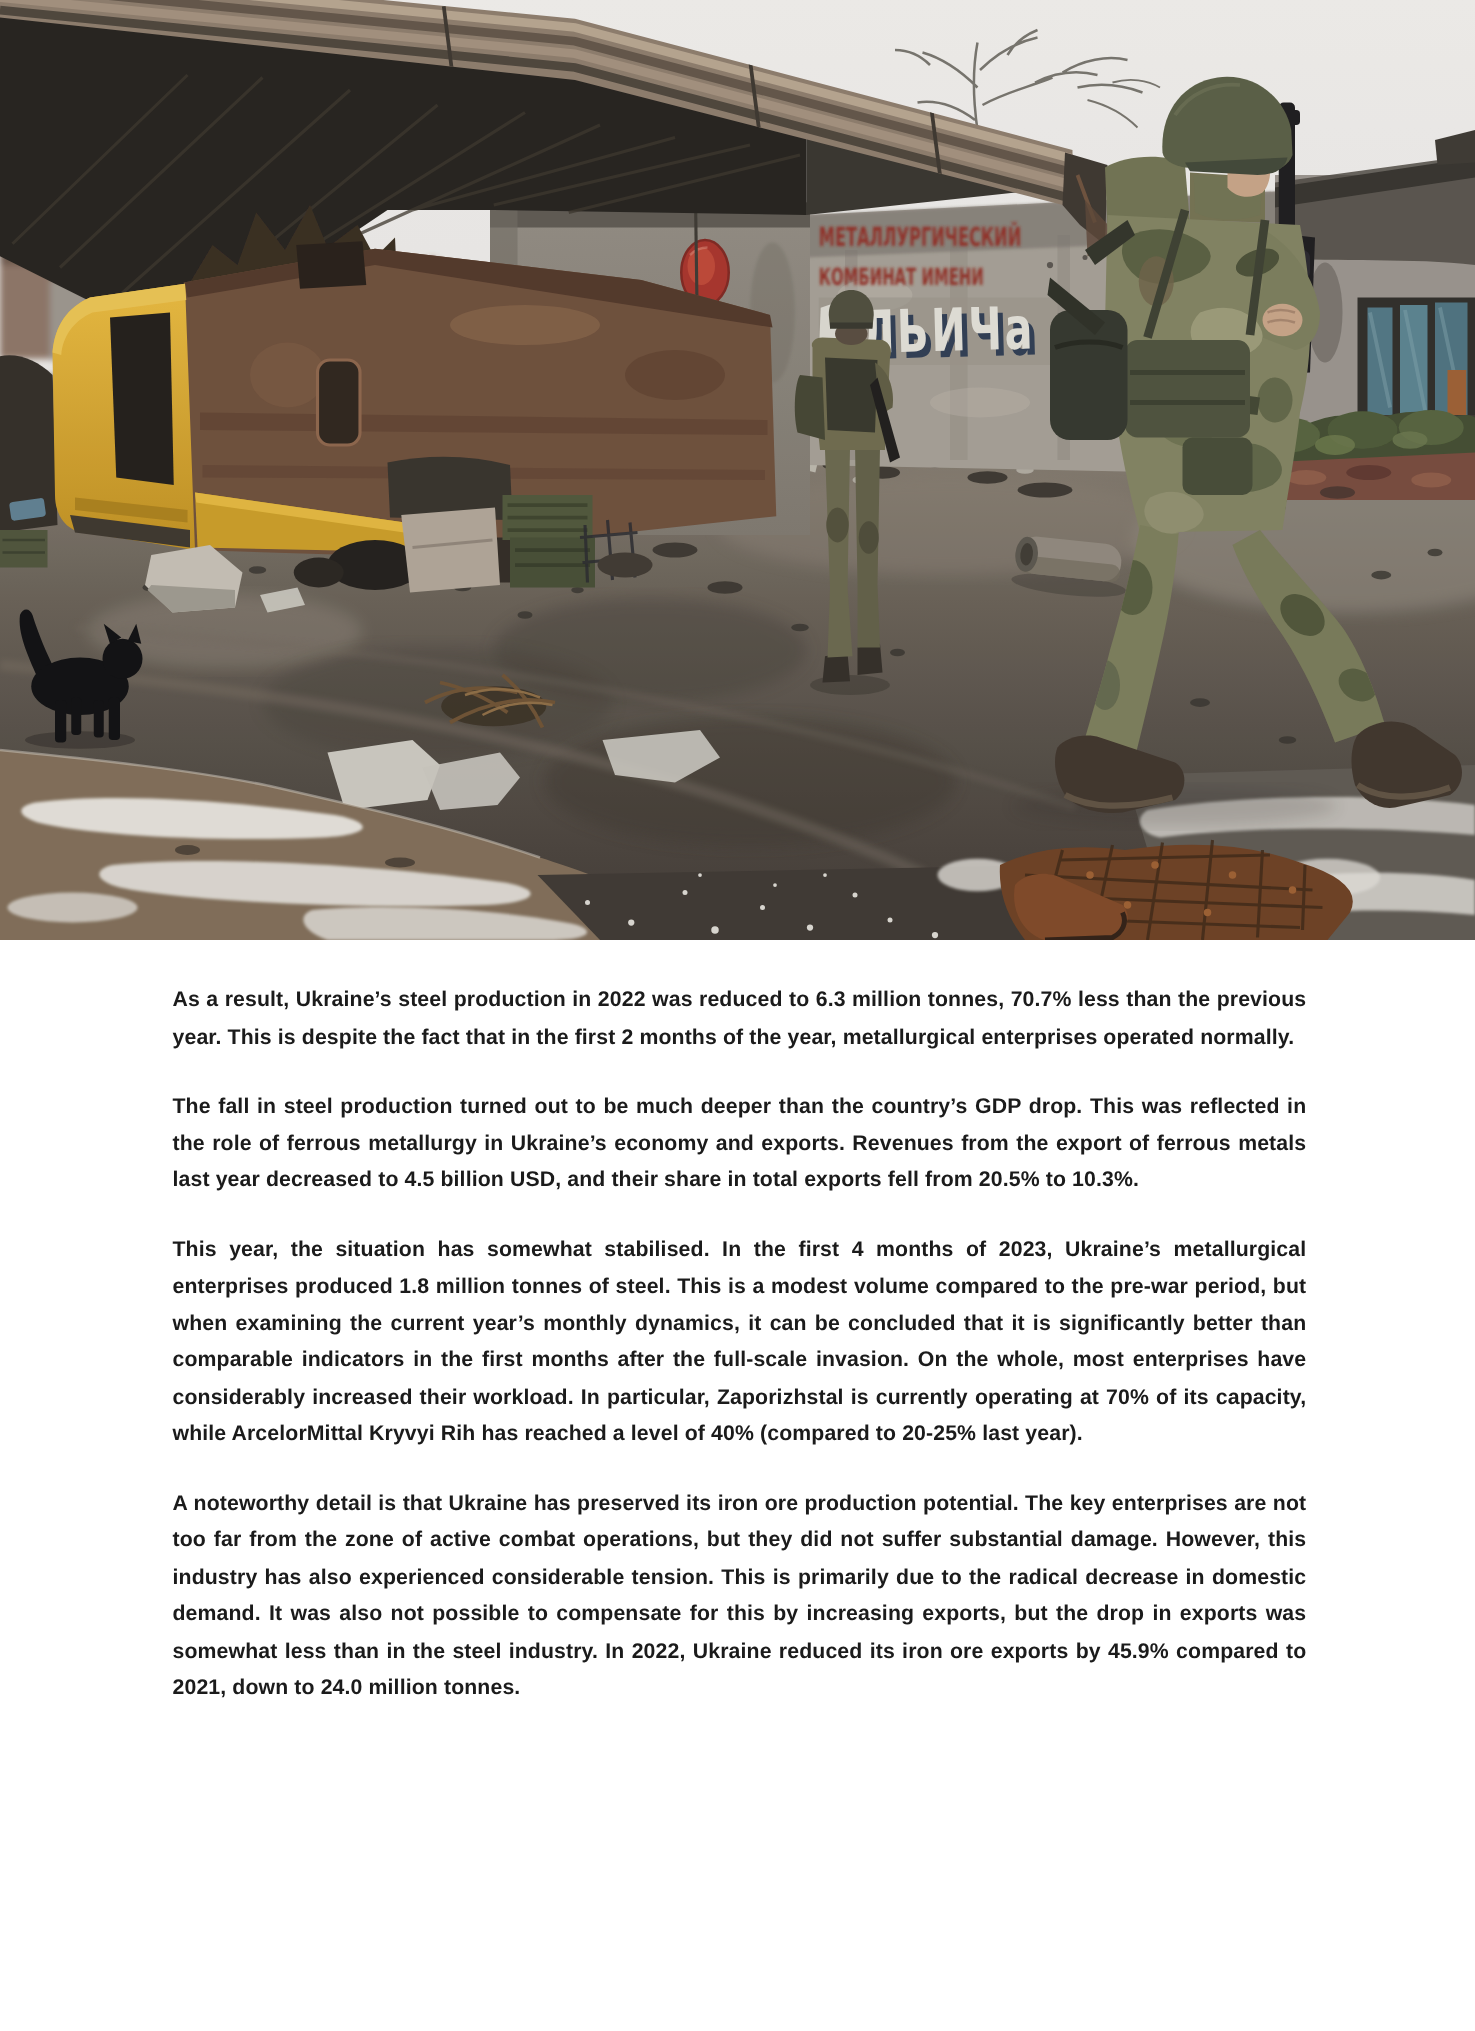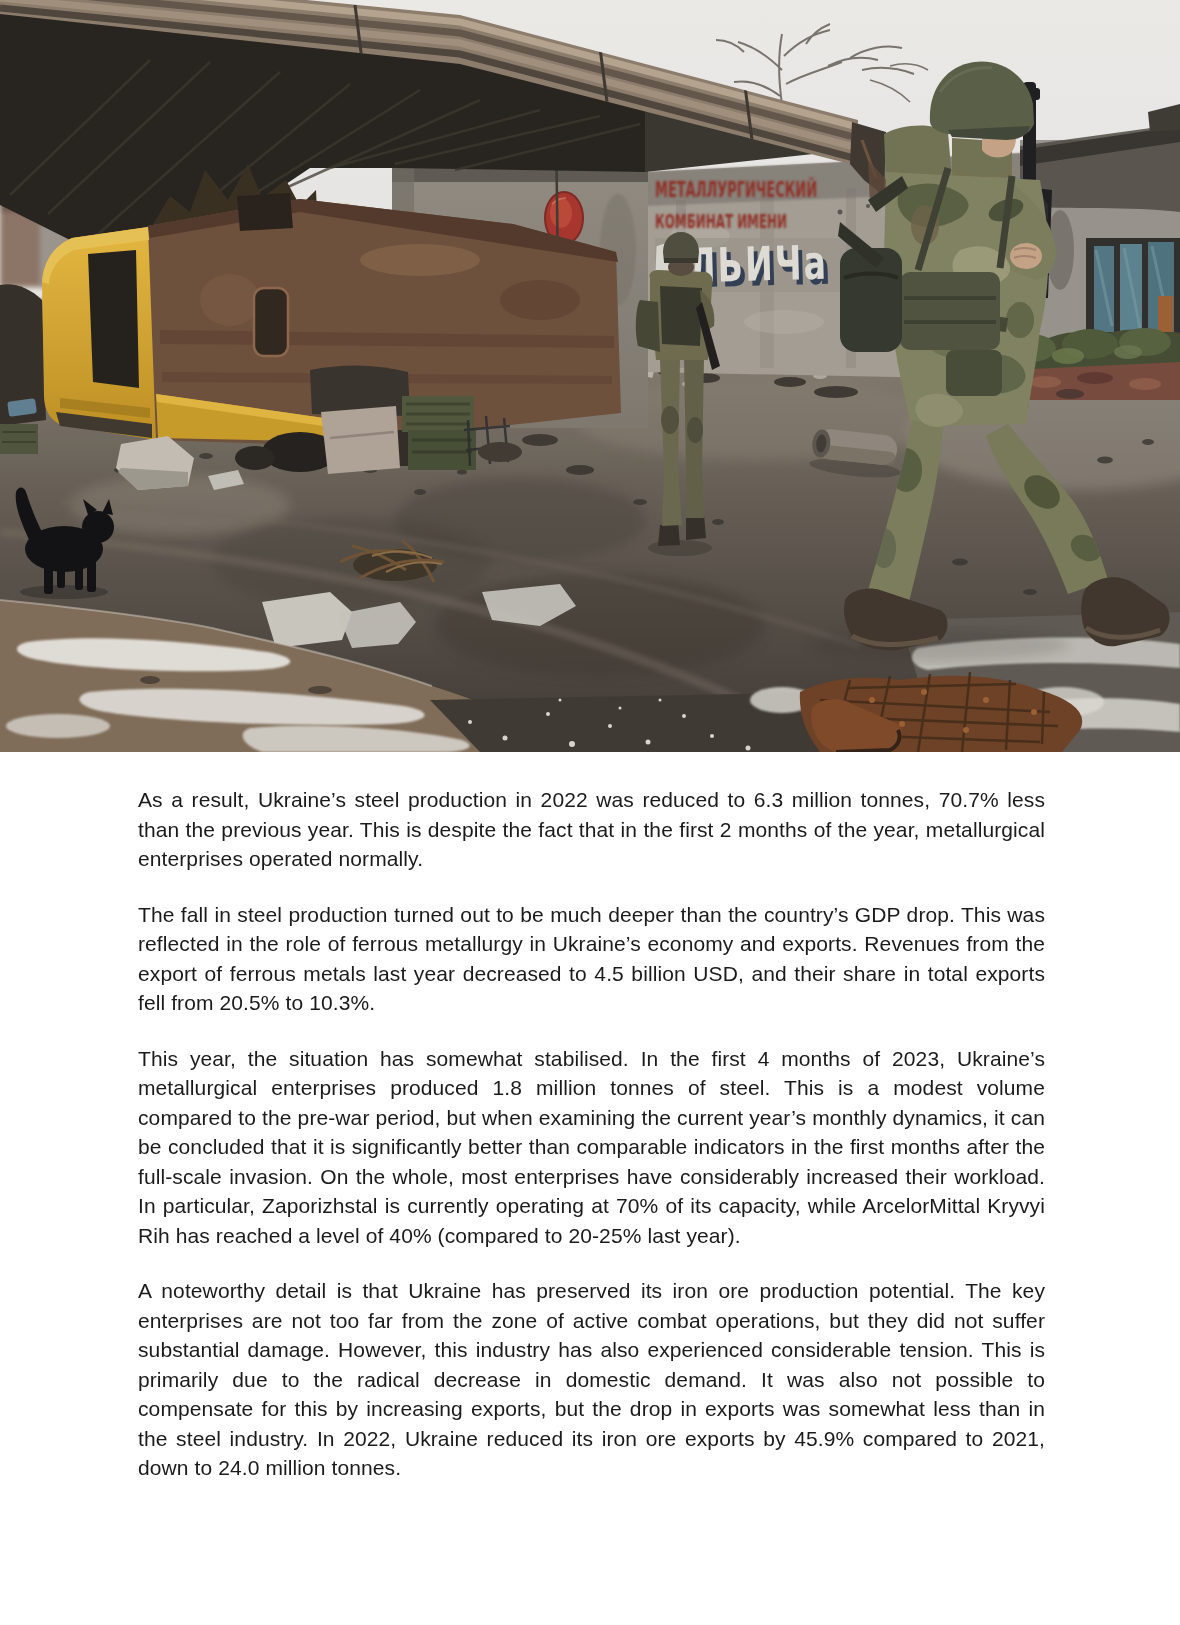--- a/index.html
+++ b/index.html
@@ -1,22 +1,22 @@
 <!DOCTYPE html>
 <html><head>
 <meta charset="utf-8">
 <style>
   html,body{margin:0;padding:0;background:#ffffff;}
   .page{position:relative;width:1180px;height:1625px;background:#ffffff;overflow:hidden;
         font-family:"Liberation Sans", sans-serif;}
   .photo{width:1180px;height:752px;overflow:hidden;background:#e8e6e3;}
   .photo svg{display:block;}
   .article{padding:33px 135px 0 138px;}
-  .article p{font-size:21px;line-height:29.5px;margin:0 0 26px 0;text-align:justify;
-             color:#1b1b1b;letter-spacing:0.1px;}
+  .article p{font-size:17px;line-height:29.5px;margin:0 0 26px 0;text-align:justify;
+             color:#1b1b1b;letter-spacing:0.1px;font-weight:bold;}
   .article p:last-child{margin-bottom:0;}
 </style>
 </head>
 <body>
 
 <div class="page">
 
   <figure class="photo" style="margin:0">
     <svg width="1180" height="752" viewBox="0 0 1180 752" xmlns="http://www.w3.org/2000/svg">
       <defs>

